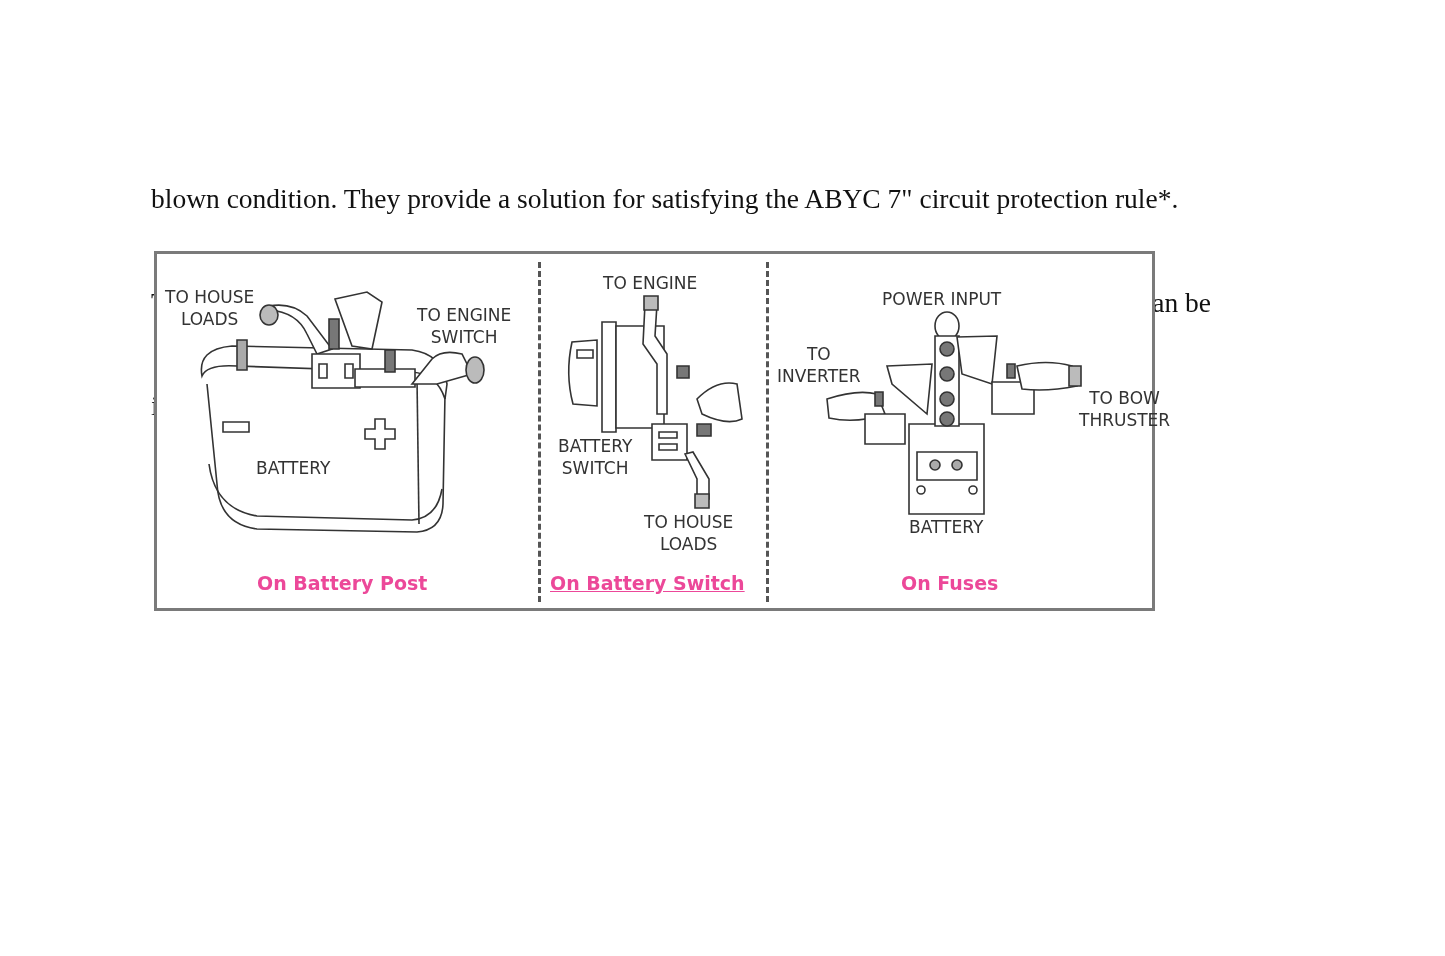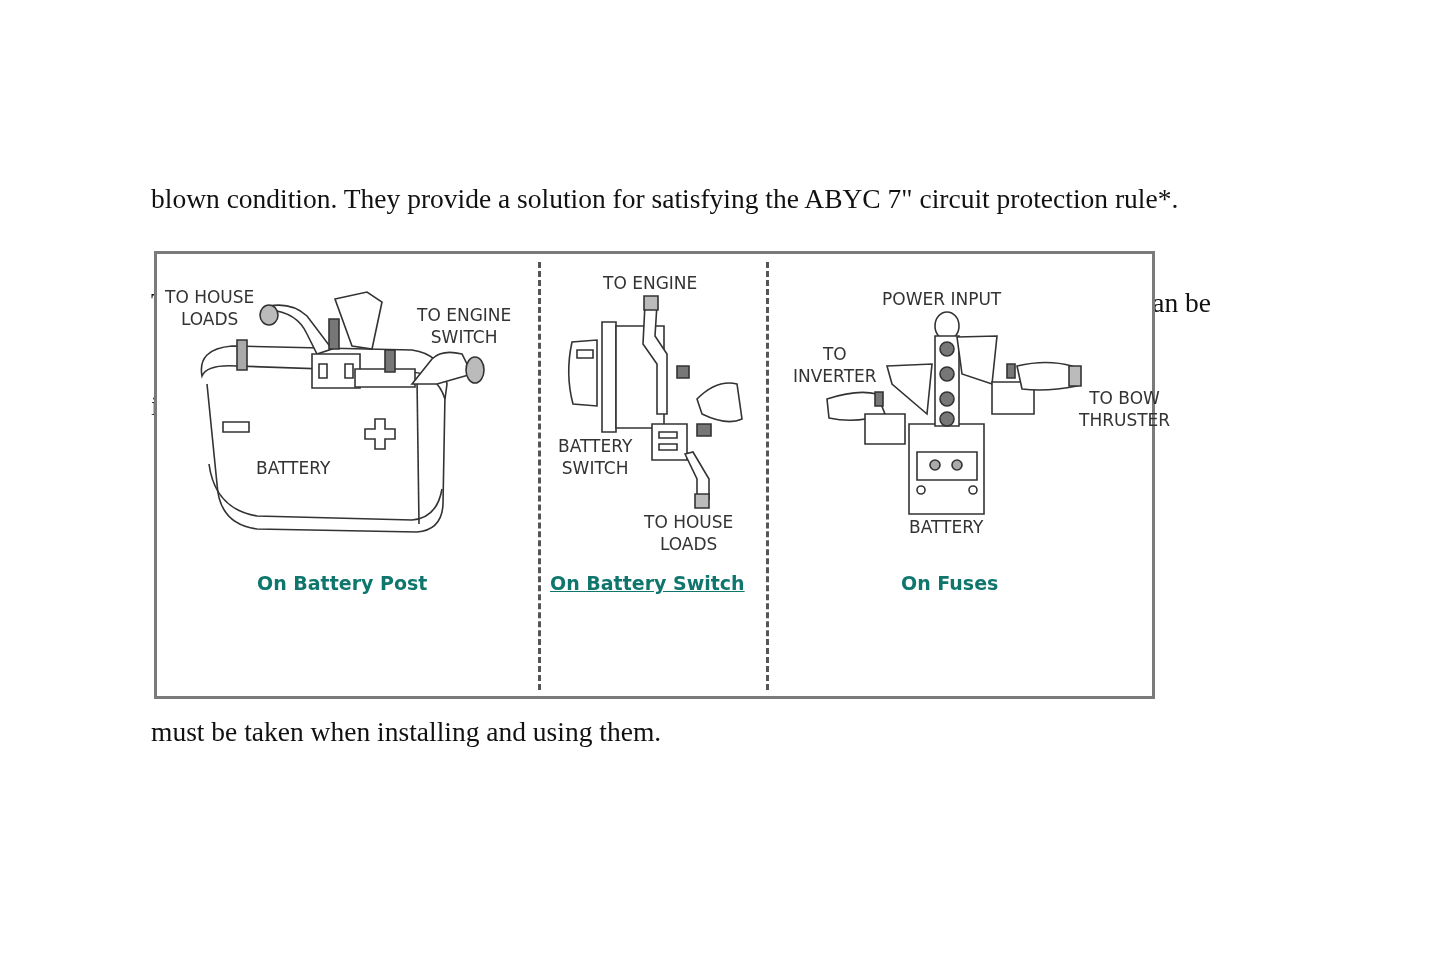--- a/index.html
+++ b/index.html
@@ -9,37 +9,37 @@
     font-family: "Liberation Serif", serif;
     font-size: 27.5px; line-height: 34.5px; color: #111;
     white-space: pre;
   }
   .para .line { display: block; }
   #p1 { top: 113px; }
   #p2 { top: 646px; }
   #p3 { top: 750px; }
 
   #figure {
-    position: absolute; left: 154px; top: 251px; width: 1001px; height: 448px;
+    position: absolute; left: 154px; top: 251px; width: 1001px; height: 360px;
     box-sizing: border-box; border: 3px solid #7a7a7a; background: #fff;
   }
   .divider {
     position: absolute; top: 8px; bottom: 6px; width: 0;
     border-left: 3px dashed #555;
   }
   #div1 { left: 381px; }
   #div2 { left: 609px; }
   .lbl {
     position: absolute; font-family: "DejaVu Sans", sans-serif;
     font-size: 17px; line-height: 22px; color: #333; text-align: center;
     white-space: pre;
   }
   .cap {
     position: absolute; font-family: "DejaVu Sans", sans-serif;
-    font-size: 19px; font-weight: bold; color: #0f766e; white-space: pre;
+    font-size: 19px; font-weight: bold; color: #ec4899; white-space: pre;
   }
   svg.art { position: absolute; left: 0; top: 0; }
   svg.art * { vector-effect: non-scaling-stroke; }
 </style>
 </head>
 <body>
 
 <div id="p1" class="para">
   <span class="line">blown condition. They provide a solution for satisfying the ABYC 7" circuit protection rule*.</span>
   <span class="line">This compact fuse, approximately 1" by 1" by 1/2", mounted in the Terminal Fuse Block, can be</span>
@@ -147,28 +147,27 @@
         <rect x="708" y="160" width="40" height="30"></rect>
         <rect x="718" y="138" width="8" height="14" fill="#777"></rect>
 
         <rect x="835" y="128" width="42" height="32"></rect>
         <rect x="850" y="110" width="8" height="14" fill="#777"></rect>
         <path d="M860 112 Q890 105 915 112 L920 132 Q890 138 865 135 Z"></path>
         <rect x="912" y="112" width="12" height="20" fill="#bbb"></rect>
       </g>
     </svg>
     <span class="lbl" style="left:725px; top:34px;">POWER INPUT</span>
-    <span class="lbl" style="left:620px; top:89px;margin-left:16px;">TO
+    <span class="lbl" style="left:620px; top:89px;">TO
 INVERTER</span>
     <span class="lbl" style="left:882px; top:133px;margin-left:40px;">TO BOW
 THRUSTER</span>
     <span class="lbl" style="left:752px; top:262px;">BATTERY</span>
     <span class="cap" style="left:744px; top:318px;">On Fuses</span>
   </div>
 </div>
 
 <div id="p2" class="para">
-  <span class="line">must be taken when installing and using them.</span>
 </div>
 
 <div id="p3" class="para">
   
 </div>
 
 </body></html>

